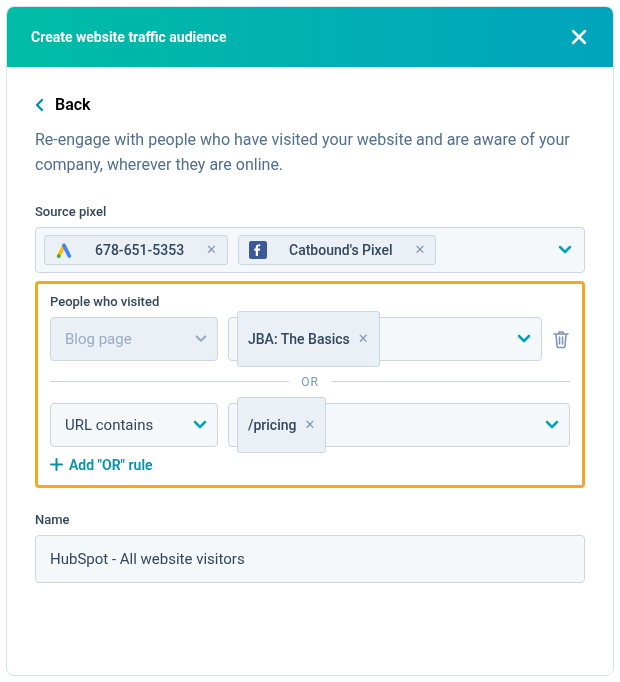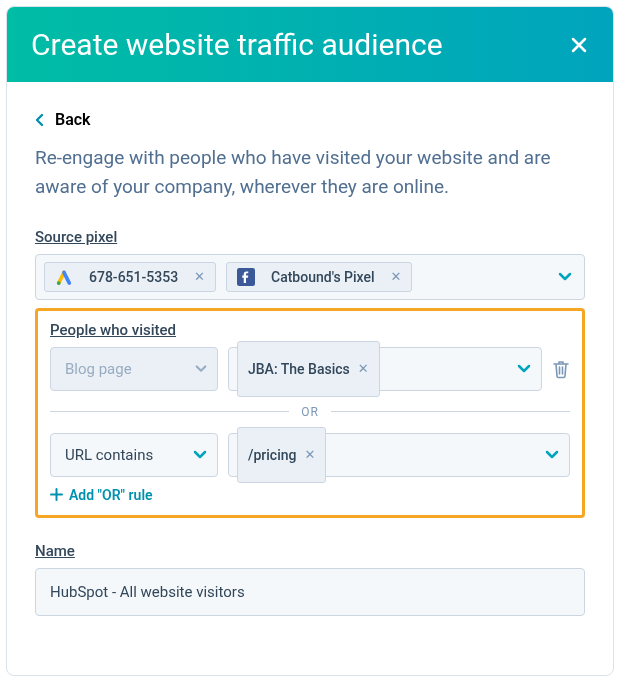--- a/index.html
+++ b/index.html
@@ -1,27 +1,27 @@
 <!DOCTYPE html>
 <html><head>
 <meta charset="utf-8">
 <style>
   * { box-sizing: border-box; margin: 0; padding: 0; font-family: -apple-system, BlinkMacSystemFont, "Segoe UI", Roboto, sans-serif; }
   body { background:#fff; width:620px; height:682px; position:relative; padding:6px;}
   .outer { border:1px solid #d9e3ea; border-radius:8px; width:100%; height:100%; overflow:hidden; display:flex; flex-direction:column;}
   .header { background: linear-gradient(90deg,#00bda5,#00a4bd); color:#fff; padding:20px 24px; display:flex; align-items:center; justify-content:space-between;}
-  .header h1 { font-size:30px; font-weight:400; }
+  .header h1 { font-size:14px; font-weight:700; }
   .close-icon { cursor:pointer; }
   .content { padding: 28px 28px 16px 28px; flex:1; overflow:auto;}
   .back-row { display:flex; align-items:center; gap:10px; color:#000000; font-weight:600; margin-bottom:14px; cursor:pointer;}
-  .desc { color:#516f90; font-size:19px; line-height:1.55; margin-bottom:26px;}
-  .label { color:#33475b; font-size:15px; font-weight:500; margin-bottom:8px;text-decoration:underline;}
+  .desc { color:#516f90; font-size:16px; line-height:1.55; margin-bottom:26px;}
+  .label { color:#33475b; font-size:13px; font-weight:500; margin-bottom:8px;}
   .select-box { border:1px solid #cbd6e2; border-radius:4px; background:#f5f8fa; display:flex; align-items:center; padding:6px 8px; min-height:46px; position:relative;}
   .select-box .caret { position:absolute; right:12px; top:50%; transform:translateY(-50%); color:#00a4bd; }
-  .tag { background:#eaf0f6; border:1px solid #cbd6e2; border-radius:3px; display:inline-flex; align-items:center; gap:16px; padding:5px 10px; margin-right:10px; color:#33475b; font-size:14px; font-weight:500;}
+  .tag { background:#eaf0f6; border:1px solid #cbd6e2; border-radius:3px; display:inline-flex; align-items:center; gap:22px; padding:5px 10px; margin-right:10px; color:#33475b; font-size:14px; font-weight:500;}
   .tag .x { color:#7c98b6; cursor:pointer; font-size:13px;}
   .highlight { border:3px solid #f5a623; border-radius:4px; padding:8px 12px 12px 12px; margin-top:8px;}
   .row { display:flex; align-items:center; gap:10px; }
   .dd { border:1px solid #cbd6e2; border-radius:4px; background:#f5f8fa; height:44px; display:flex; align-items:center; padding:0 34px 0 14px; position:relative; color:#33475b; font-size:15px;}
   .dd.disabled { background:#eaf0f6; color:#99acc2;}
   .dd .caret { position:absolute; right:10px; top:50%; transform:translateY(-50%); color:#00a4bd;}
   .dd.disabled .caret { color:#99acc2;}
   .valuebox { flex:1; border:1px solid #cbd6e2; border-radius:4px; background:#f5f8fa; height:44px; display:flex; align-items:center; padding:0 34px 0 8px; position:relative;}
   .valuebox .caret { position:absolute; right:10px; top:50%; transform:translateY(-50%); color:#00a4bd; }
   .chip { background:#eaf0f6; border:1px solid #cbd6e2; border-radius:3px; display:inline-flex; align-items:center; gap:8px; padding:19px 10px; color:#33475b; font-size:14px; font-weight:500;}

